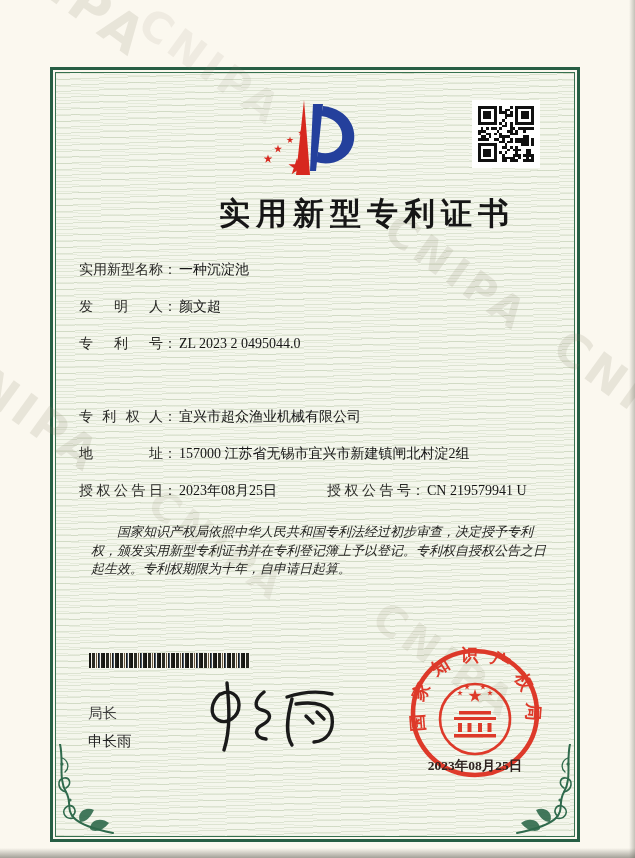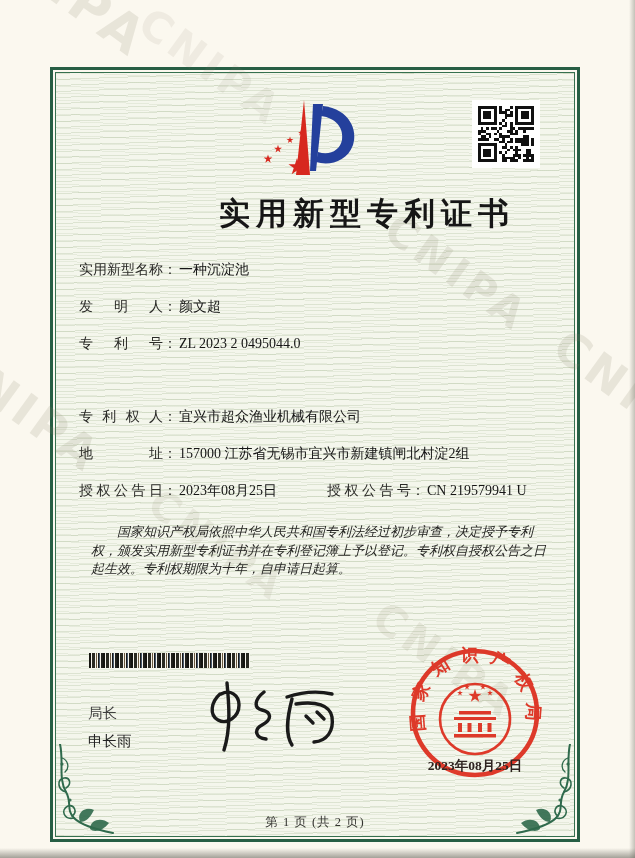--- a/index.html
+++ b/index.html
@@ -353,18 +353,17 @@
           <rect x="51" y="78" width="4" height="9"></rect>
           <rect x="60.5" y="78" width="4" height="9"></rect>
           <rect x="71" y="78" width="4" height="9"></rect>
           <rect x="80.5" y="78" width="4" height="9"></rect>
           <rect x="47" y="89" width="42" height="3.5"></rect>
         </g>
       </g>
       <text x="68" y="125" text-anchor="middle" font-size="13.5" font-weight="bold" fill="#2E2420" style="font-family:&quot;Liberation Serif&quot;,serif">2023年08月25日</text>
     </svg>
 
-    <div class="footer">第 1 页 (共 2 页)</div>
   </div>
 
   <div class="shadow-bottom"></div>
   <div class="shadow-right"></div>
 </div>
 
 </body></html>

